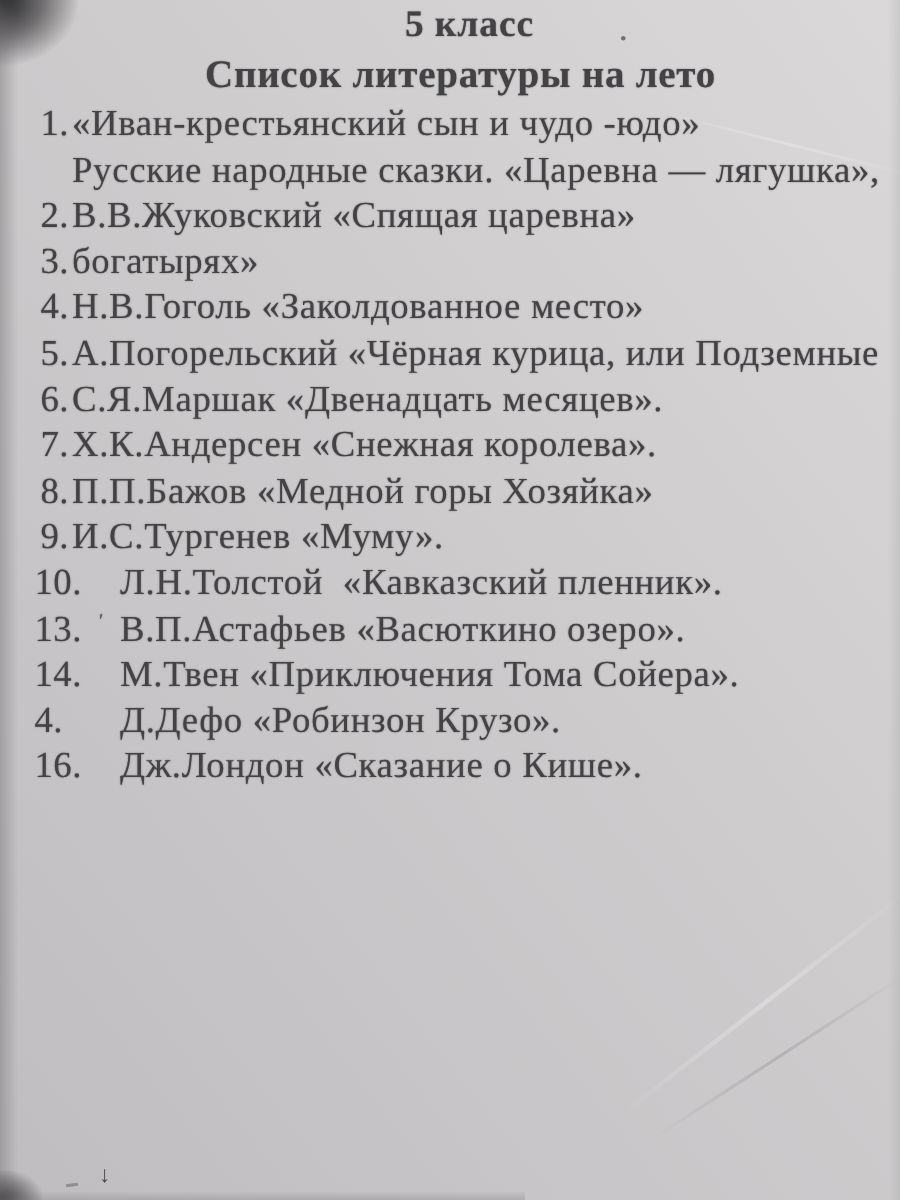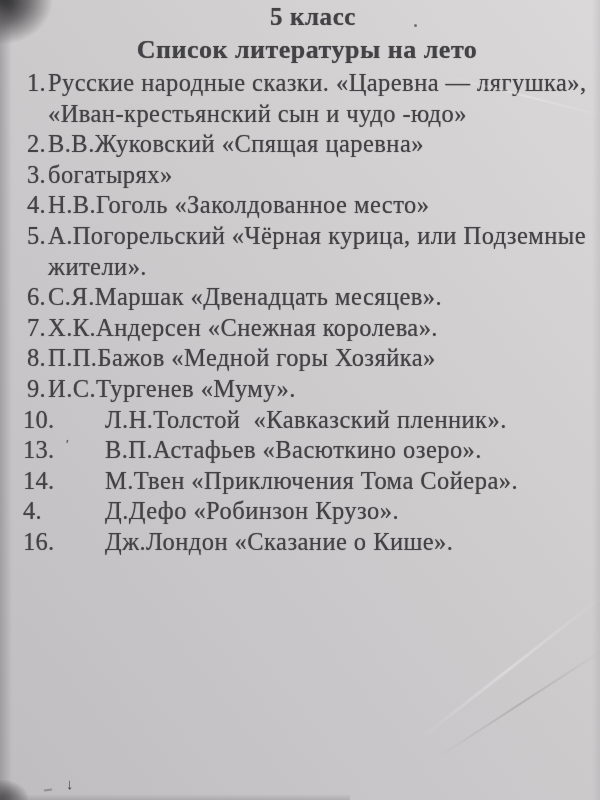--- a/index.html
+++ b/index.html
@@ -44,21 +44,21 @@
     font-size: 24.5px;
   }
   .item { position: relative; }
   .item .line {
     display: block;
     line-height: 30.6px;
     white-space: pre;
     letter-spacing: 0.45px;
     padding-left: 48px;
   }
-  .item.far .line { padding-left: 105px; }
+  .item.far .line { padding-left: 80px; }
   .item .num {
     position: absolute;
     left: 27px; top: 0;
     line-height: 30.6px;
     letter-spacing: 0.3px;
   }
   .item.far .num { left: 23px; }
   .item .tick {
     position: absolute;
     left: 66px; top: 1px;
@@ -121,39 +121,38 @@
 </style>
 </head>
 <body>
 
 <div class="page">
   <div class="title">5 класс</div>
   <div class="subtitle">Список литературы на лето</div>
   <ol class="list" id="book-list">
       <li class="item near">
         <span class="num">1.</span>
+        <span class="line cont">«Иван-крестьянский сын и чудо -юдо»</span>
         <span class="line">Русские народные сказки. «Царевна — лягушка»,</span>
-        <span class="line cont">«Иван-крестьянский сын и чудо -юдо»</span>
       </li>
       <li class="item near">
         <span class="num">2.</span>
         <span class="line">В.В.Жуковский «Спящая царевна»</span>
       </li>
       <li class="item near">
         <span class="num">3.</span>
         <span class="line cont">богатырях»</span>
       </li>
       <li class="item near">
         <span class="num">4.</span>
         <span class="line">Н.В.Гоголь «Заколдованное место»</span>
       </li>
       <li class="item near">
         <span class="num">5.</span>
         <span class="line">А.Погорельский «Чёрная курица, или Подземные</span>
-        <span class="line cont">жители».</span>
       </li>
       <li class="item near">
         <span class="num">6.</span>
         <span class="line">С.Я.Маршак «Двенадцать месяцев».</span>
       </li>
       <li class="item near">
         <span class="num">7.</span>
         <span class="line">Х.К.Андерсен «Снежная королева».</span>
       </li>
       <li class="item near">

